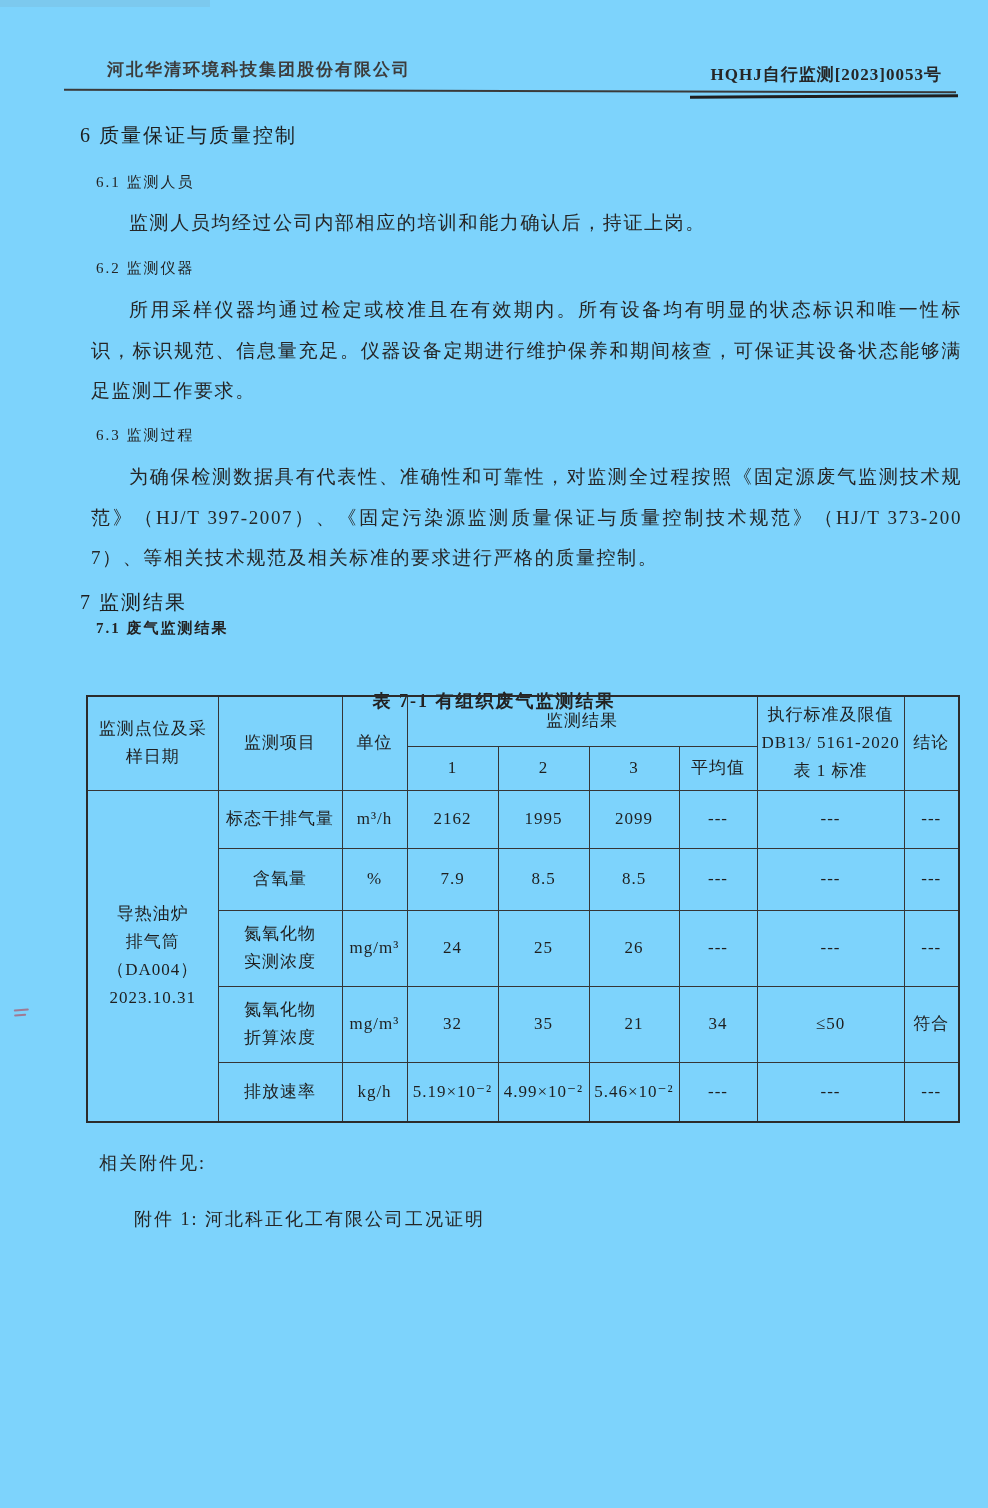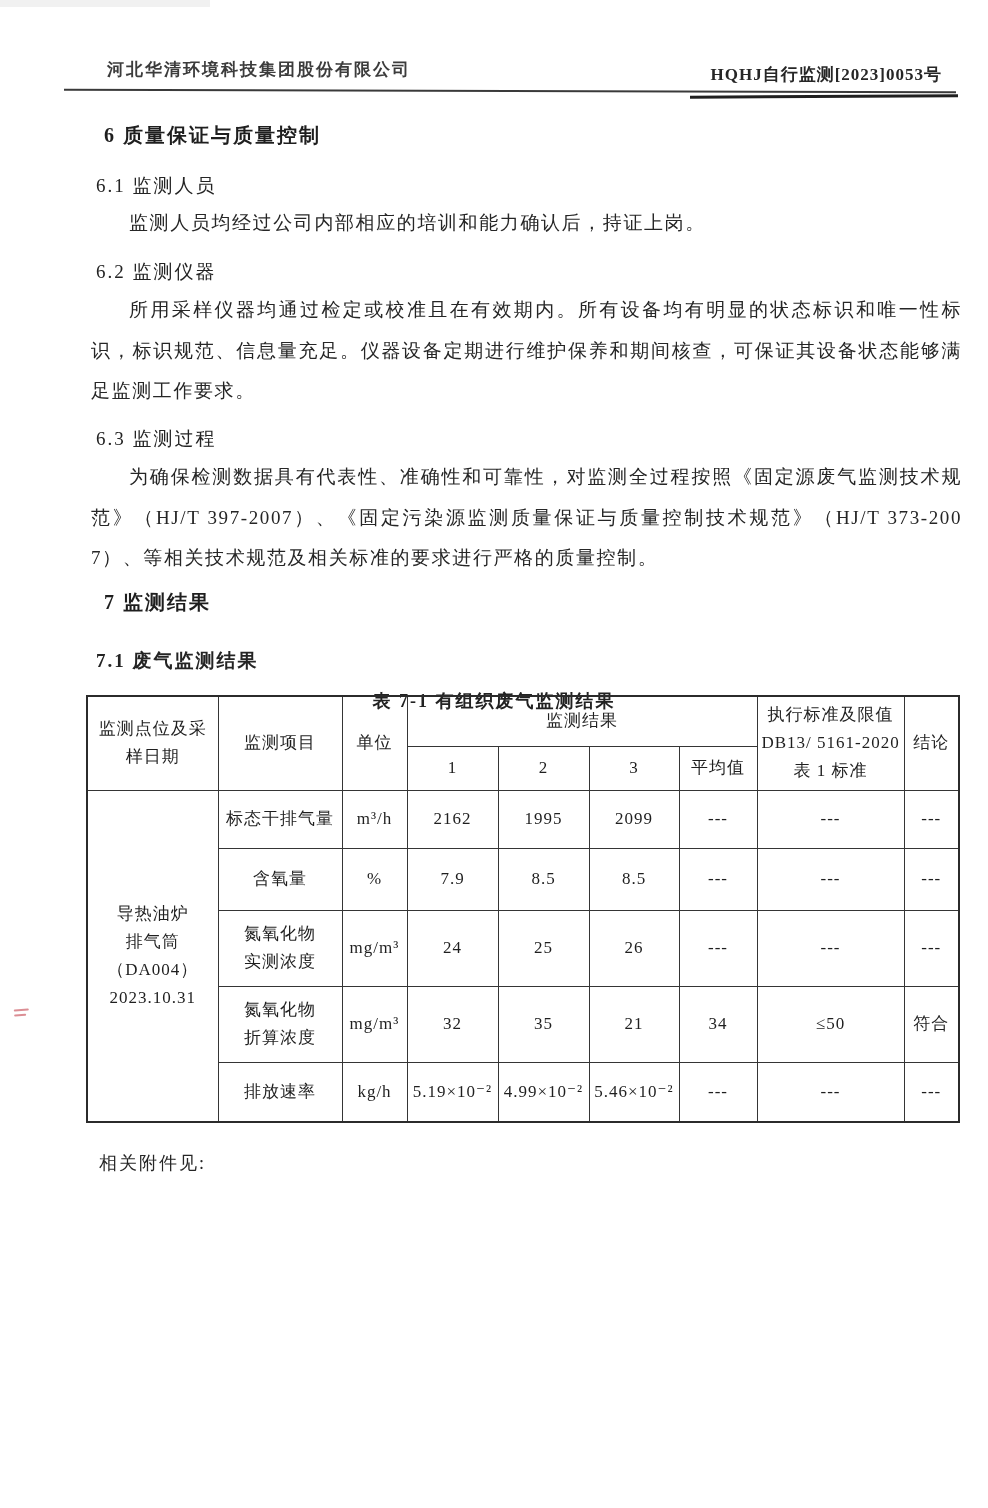--- a/index.html
+++ b/index.html
@@ -5,21 +5,21 @@
   * { margin: 0; padding: 0; box-sizing: border-box; }
   body {
     background: #e8e8e8;
     font-family: "Liberation Serif", "DejaVu Serif", serif;
   }
   .page {
     position: relative;
     width: 988px;
     height: 1508px;
     margin: 0 auto;
-    background: #ffffff;
+    background: #7dd3fc;
     color: #2d2d2d;
     overflow: hidden;
   }
   .scan-smudge-top {
     position: absolute; left: 0; top: 0; width: 210px; height: 7px;
     background: rgba(120,120,120,0.10);
   }
   .red-mark {
     position: absolute; left: 14px; top: 1008px; width: 16px; height: 10px;
     transform: rotate(-4deg);
@@ -43,38 +43,38 @@
   .hdr-rule-main {
     position: absolute; left: 64px; top: 90px; width: 892px; height: 2px;
     background: #3a3a3a; transform: rotate(0.15deg);
   }
   .hdr-rule-right {
     position: absolute; left: 690px; top: 95px; width: 268px; height: 3px;
     background: #1f1f1f; transform: rotate(-0.3deg);
   }
 
   
-  .h-main { position: absolute; left: 104px; font-size: 20px; font-weight: 700;
+  .h-main { position: absolute; left: 80px; font-size: 20px; font-weight: 400;
             letter-spacing: 2px; color: #1e1e1e; }
-  .h-sub  { position: absolute; left: 96px; font-size: 19px; font-weight: 500;
+  .h-sub  { position: absolute; left: 96px; font-size: 15px; font-weight: 500;
             letter-spacing: 2px; color: #242424; }
   .para {
     position: absolute; left: 91px; width: 871px;
     font-size: 19px; line-height: 40.5px; letter-spacing: 1.6px;
     text-indent: 2em; text-align: justify; word-break: break-all; color: #262626;
   }
   .s6-title  { top: 122px; }
   .s61-title { top: 173px; }
   .s61-body  { top: 203px; }
   .s62-title { top: 259px; }
   .s62-body  { top: 290px; }
   .s63-title { top: 426px; }
   .s63-body  { top: 457px; }
   .s7-title  { top: 589px; }
-  .s71-title { top: 648px; font-weight: 650; text-align: right; }
+  .s71-title { top: 619px; font-weight: 650; text-align: right; }
 
   .tbl-title {
     position: absolute; left: 0; top: 661px; width: 988px;
     text-align: center; font-size: 18px; font-weight: 600; letter-spacing: 2px;
     color: #222;
     margin-top: 28px;
   }
 
   
   table.results {
@@ -222,15 +222,16 @@
         <td>4.99×10⁻²</td>
         <td>5.46×10⁻²</td>
         <td>---</td>
         <td>---</td>
         <td>---</td>
       </tr>
     </tbody>
   </table>
 
   <div class="attach-intro">相关附件见:</div>
+  <div class="attach-item">附件 1: 河北科正化工有限公司工况证明</div>
 
 
 </div>
 
 </body></html>

